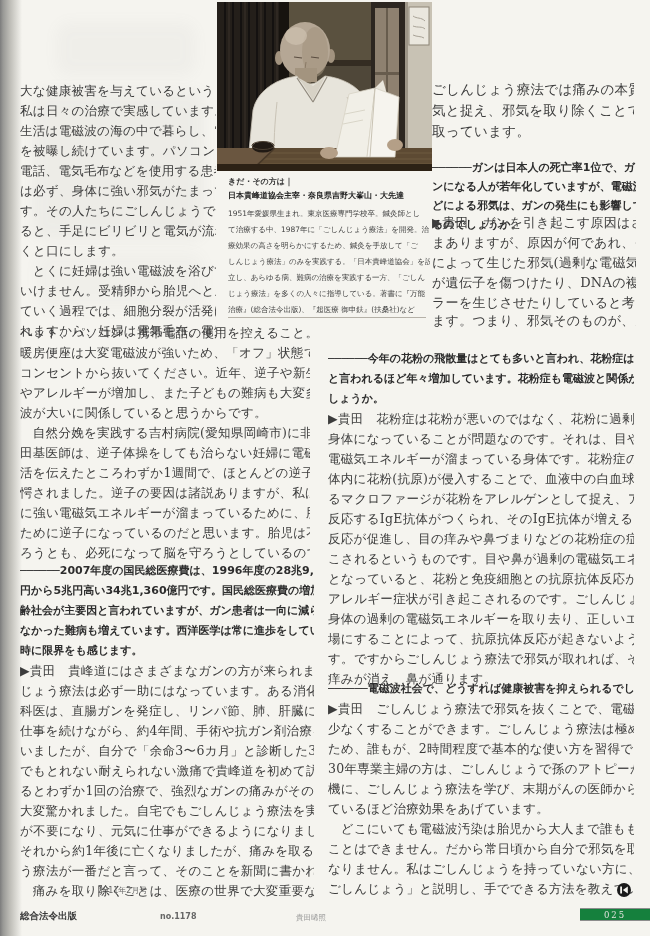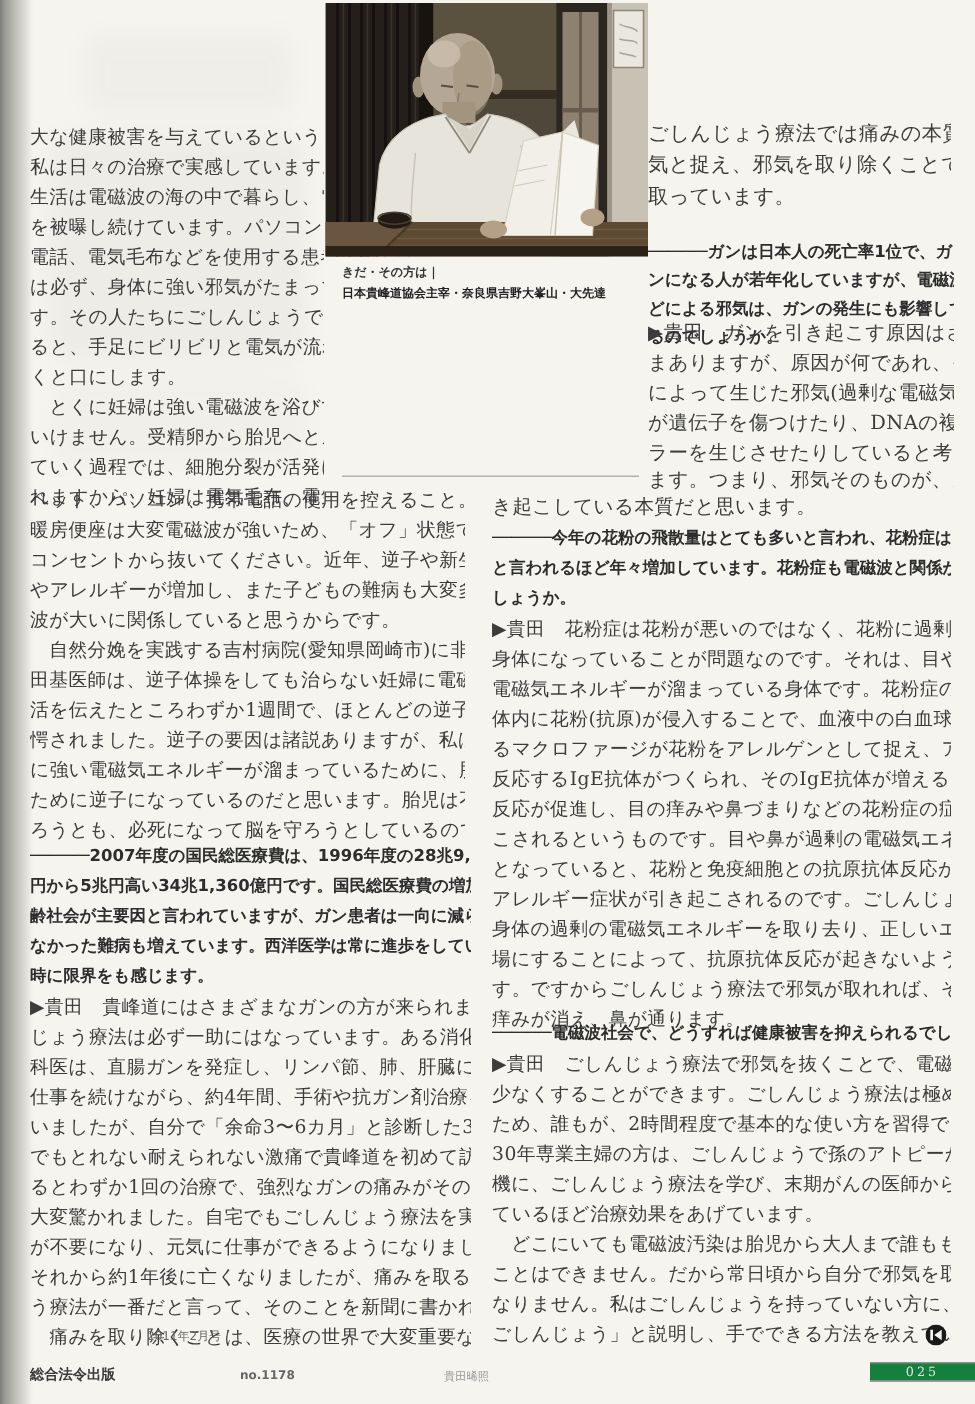--- a/index.html
+++ b/index.html
@@ -128,20 +128,27 @@
       <path d="M128,112 l20,-4 M126,122 l20,-4" stroke="#cfcaba" stroke-width="0.7" fill="none"></path>
     </g>
     <g>
       <ellipse cx="112" cy="151" rx="9" ry="6" fill="#b49f87"></ellipse>
       <ellipse cx="178" cy="143" rx="8" ry="6" fill="#b49f87"></ellipse>
     </g>
   </svg>
 
   <div class="t gothic" id="cap-name">きだ・その方は｜</div>
   <div class="t gothic" id="cap-title">日本貴峰道協会主宰・奈良県吉野大峯山・大先達</div>
+  <div class="t gothic" id="cap-bio">1951年愛媛県生まれ。東京医療専門学校卒。鍼灸師とし
+て治療する中、1987年に「ごしんじょう療法」を開発。治
+療効果の高さを明らかにするため、鍼灸を手放して「ご
+しんじょう療法」のみを実践する。「日本貴峰道協会」を設
+立し、あらゆる病、難病の治療を実践する一方、「ごしん
+じょう療法」を多くの人々に指導している。著書に『万能
+治療』(総合法令出版)、『超医療 御申鈇』(扶桑社)など</div>
   <div id="cap-rule"></div>
 
   <div class="t serif" id="blk-a1">大な健康被害を与えているということを、
 私は日々の治療で実感しています。現代
 生活は電磁波の海の中で暮らし、電磁波
 を被曝し続けています。パソコン、携帯
 電話、電気毛布などを使用する患者さん
 は必ず、身体に強い邪気がたまっていま
 す。その人たちにごしんじょうで軽くさす
 ると、手足にビリビリと電気が流れてい
@@ -186,21 +193,20 @@
   <div class="t gothic" id="blk-qc">──────ガンは日本人の死亡率1位で、ガ
 ンになる人が若年化していますが、電磁波な
 どによる邪気は、ガンの発生にも影響してい
 るのでしょうか。</div>
   <div class="t serif" id="blk-ac1">▶貴田　ガンを引き起こす原因はさまざ
 まありますが、原因が何であれ、それら
 によって生じた邪気(過剰な電磁気エネルギー)
 が遺伝子を傷つけたり、DNAの複製エ
 ラーを生じさせたりしていると考えてい</div>
   <div class="t serif" id="blk-ac2">ます。つまり、邪気そのものが、ガンを引</div>
-  <div class="t serif" id="blk-ac3">き起こしている本質だと思います。</div>
   <div class="t gothic" id="blk-qk">──────今年の花粉の飛散量はとても多いと言われ、花粉症は国民病
 と言われるほど年々増加しています。花粉症も電磁波と関係があるので
 しょうか。</div>
   <div class="t serif" id="blk-ak">▶貴田　花粉症は花粉が悪いのではなく、花粉に過剰に反応する
 身体になっていることが問題なのです。それは、目や鼻に過剰な
 電磁気エネルギーが溜まっている身体です。花粉症のしくみは、
 体内に花粉(抗原)が侵入することで、血液中の白血球の一種であ
 るマクロファージが花粉をアレルゲンとして捉え、アレルゲンに
 反応するIgE抗体がつくられ、そのIgE抗体が増えると抗原抗体
 反応が促進し、目の痒みや鼻づまりなどの花粉症の症状が引き起

